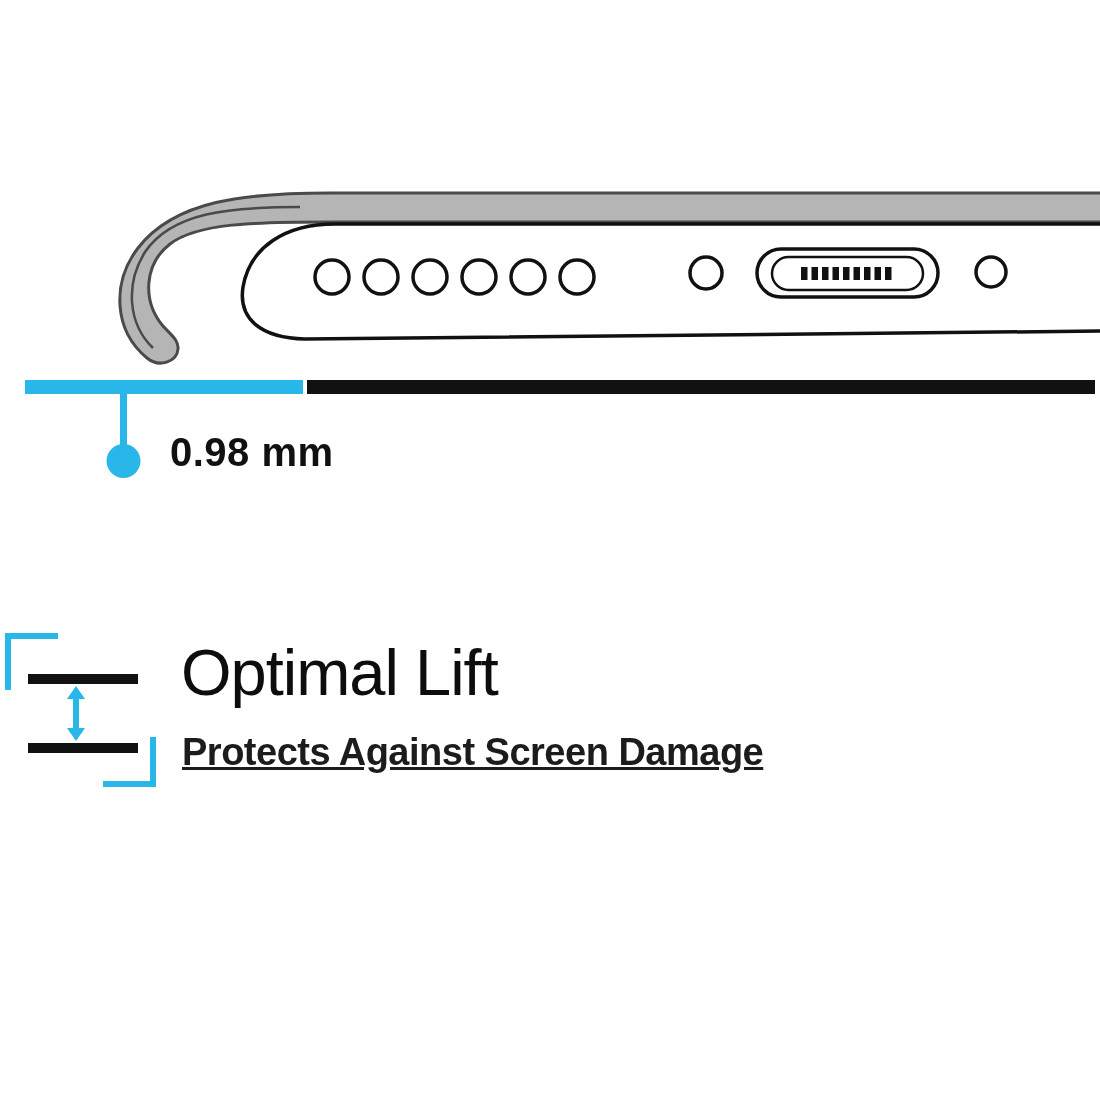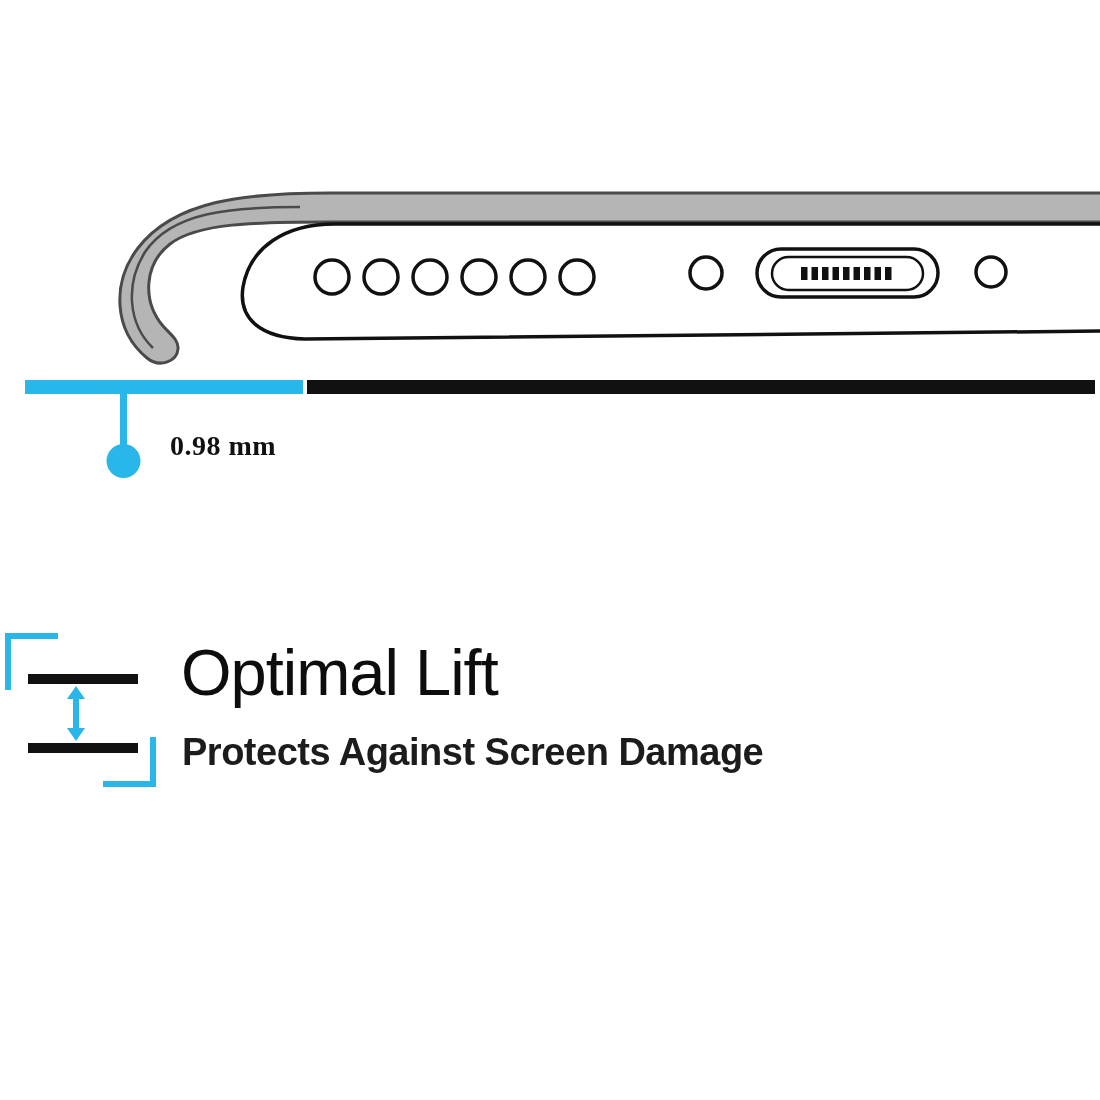--- a/index.html
+++ b/index.html
@@ -18,45 +18,45 @@
   }
   .lift-icon-svg {
     position: absolute;
     left: 0;
     top: 628px;
   }
   .measure-label {
     position: absolute;
     left: 170px;
     top: 430px;
-    font-size: 28px;
+    font-size: 40px;
     font-weight: bold;
     color: #111111;
     letter-spacing: 0.5px;
-    font-family: Liberation Serif, serif;
   }
   .feature-title {
     position: absolute;
     left: 181px;
     top: 640px;
     font-size: 65px;
     font-weight: normal;
     color: #0d0d0d;
     letter-spacing: -1px;
     line-height: 1;
   }
   .feature-subtitle {
     position: absolute;
     left: 182px;
     top: 733px;
     font-size: 38px;
     font-weight: bold;
     color: #1c1c1c;
     letter-spacing: -0.5px;
     line-height: 1;
+    text-decoration: underline;
   }
 </style>
 </head>
 <body>
 
 <div class="stage">
 
   <svg class="illustration-svg" width="1100" height="500" viewBox="0 0 1100 500">
 
     <path fill="#b5b5b5" stroke="#4a4a4a" stroke-width="3" stroke-linejoin="round" d="M 1102 193 L 330 193

